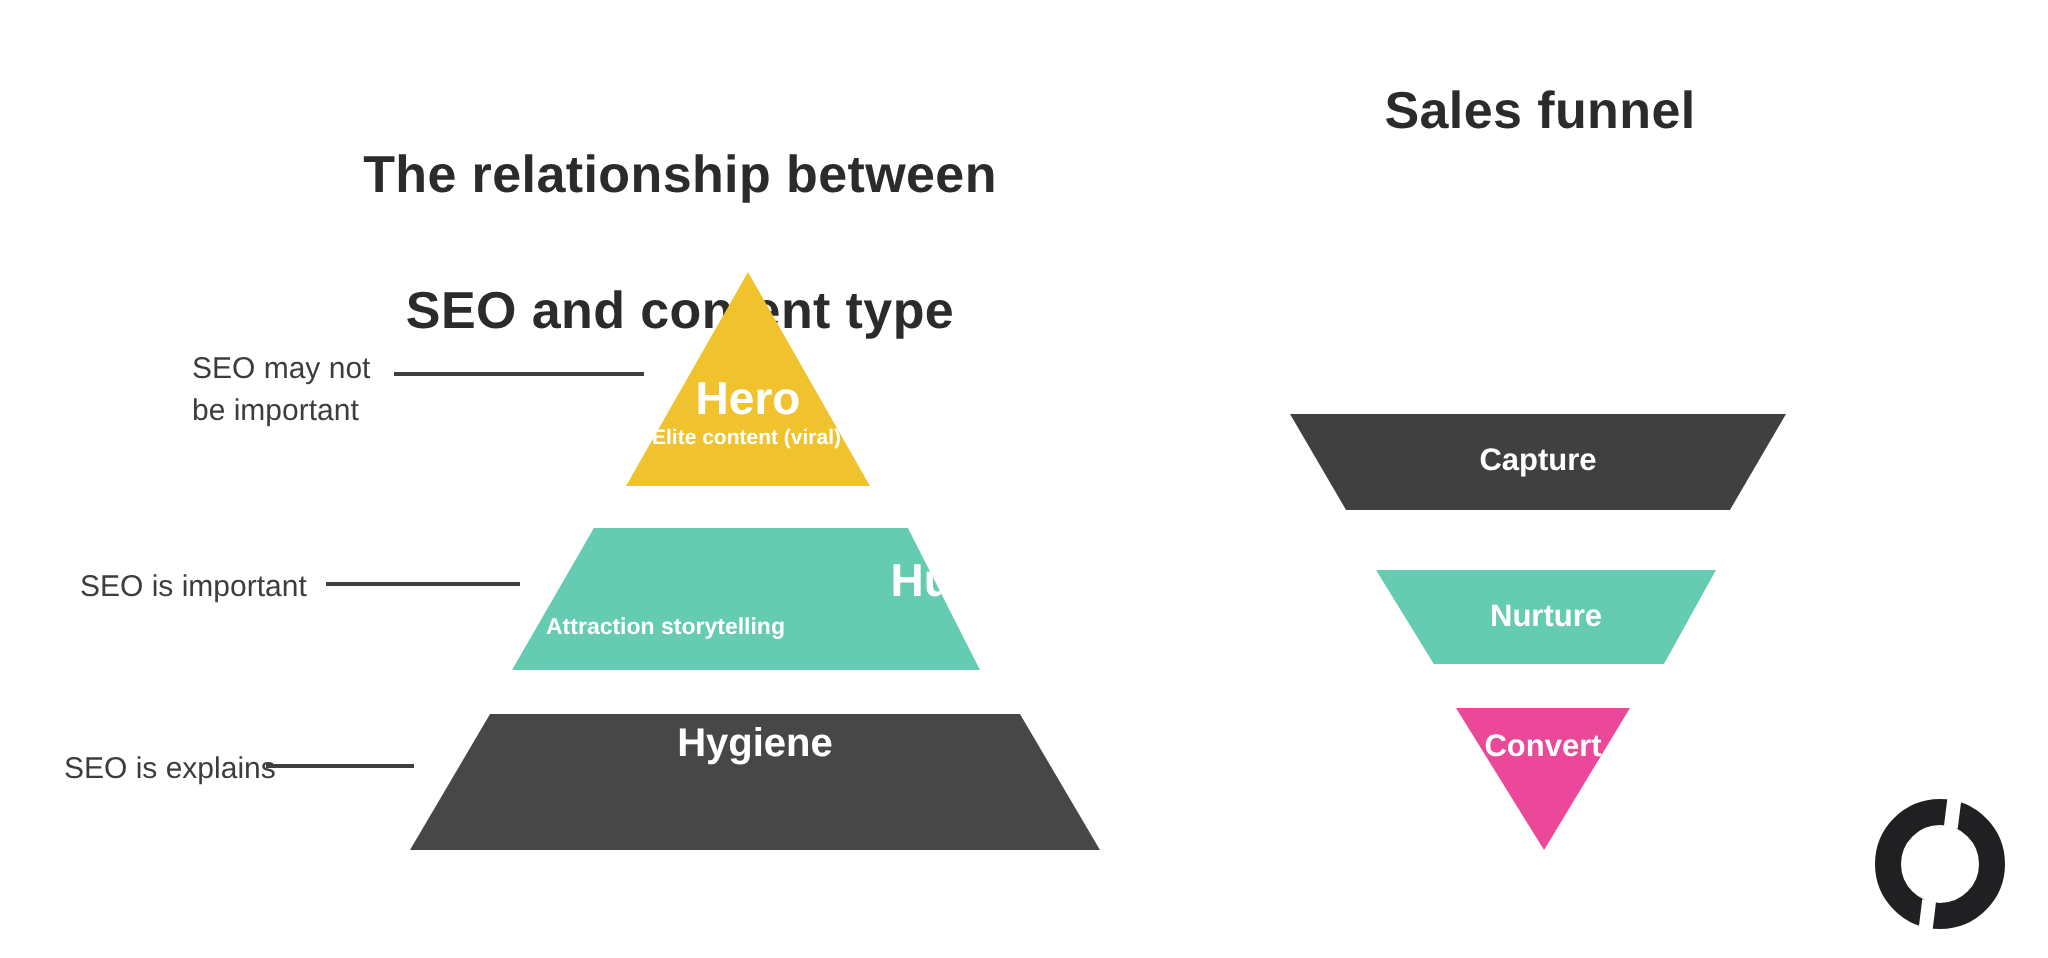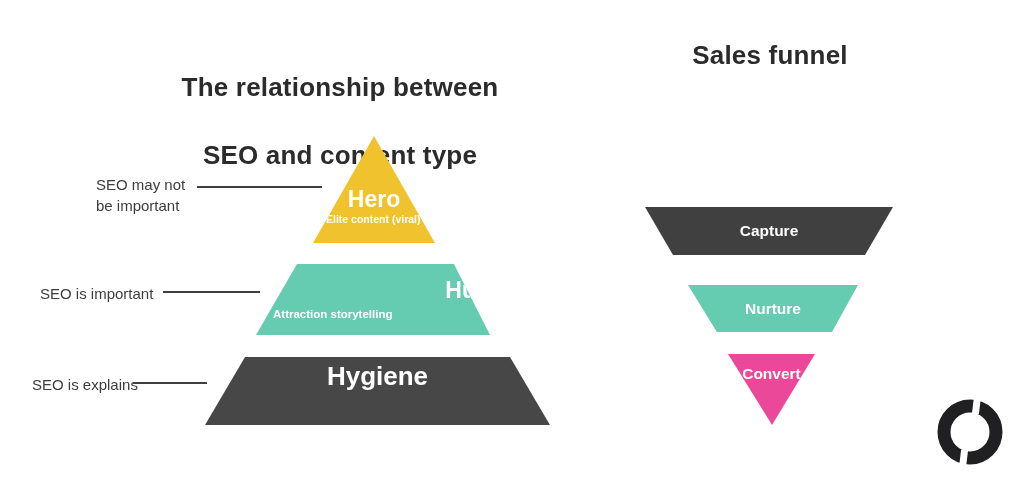--- a/index.html
+++ b/index.html
@@ -25,21 +25,21 @@
   .band-hero .name { top:50px; font-size:23px; }
   .band-hero .desc { top:77px; width:96px; font-size:10.5px; line-height:13px; }
 
   .band-hub { left:56px; top:134px; width:234px; height:71px;
     clip-path:polygon(17.5% 0%, 84.6% 0%, 100% 100%, 0% 100%); }
   .band-hub .name { top:13px; font-size:23px;text-align:right; }
   .band-hub .desc { top:44px; width:200px; font-size:11.5px; }
 
   .band-hygiene { left:5px; top:227px; width:345px; height:68px;
     clip-path:polygon(11.6% 0%, 88.4% 0%, 100% 100%, 0% 100%); }
-  .band-hygiene .name { top:4px; font-size:26px; }
+  .band-hygiene .name { top:4px; font-size:20px; }
   .band-hygiene .desc { top:40px; width:212px; font-size:11.5px; line-height:14px; }
 
   
   .annotation { position:absolute; color:#3d3d3d; font-size:15px; line-height:21px; }
   .anno-1 { left:96px;  top:174px; width:98px; }
   .anno-2 { left:40px;  top:283px; width:160px; }
   .anno-3 { left:32px;  top:374px; width:160px; }
   .anno-line { position:absolute; border-top:2px solid #3f3f3f; height:0; }
   .line-1 { left:197px; top:186px; width:125px; }
   .line-2 { left:163px; top:291px; width:97px; }

